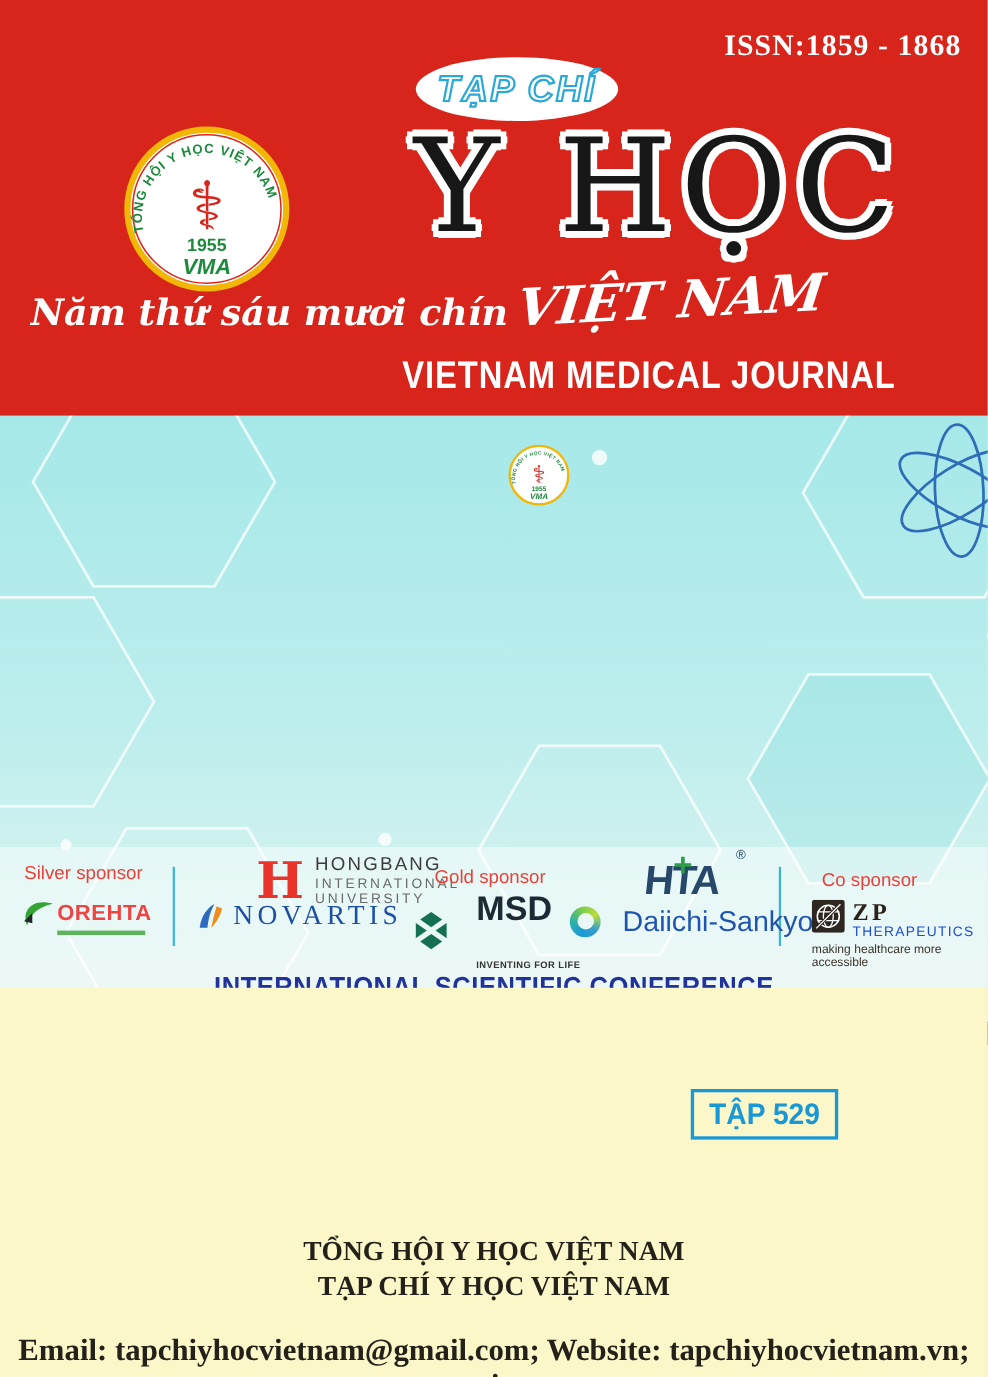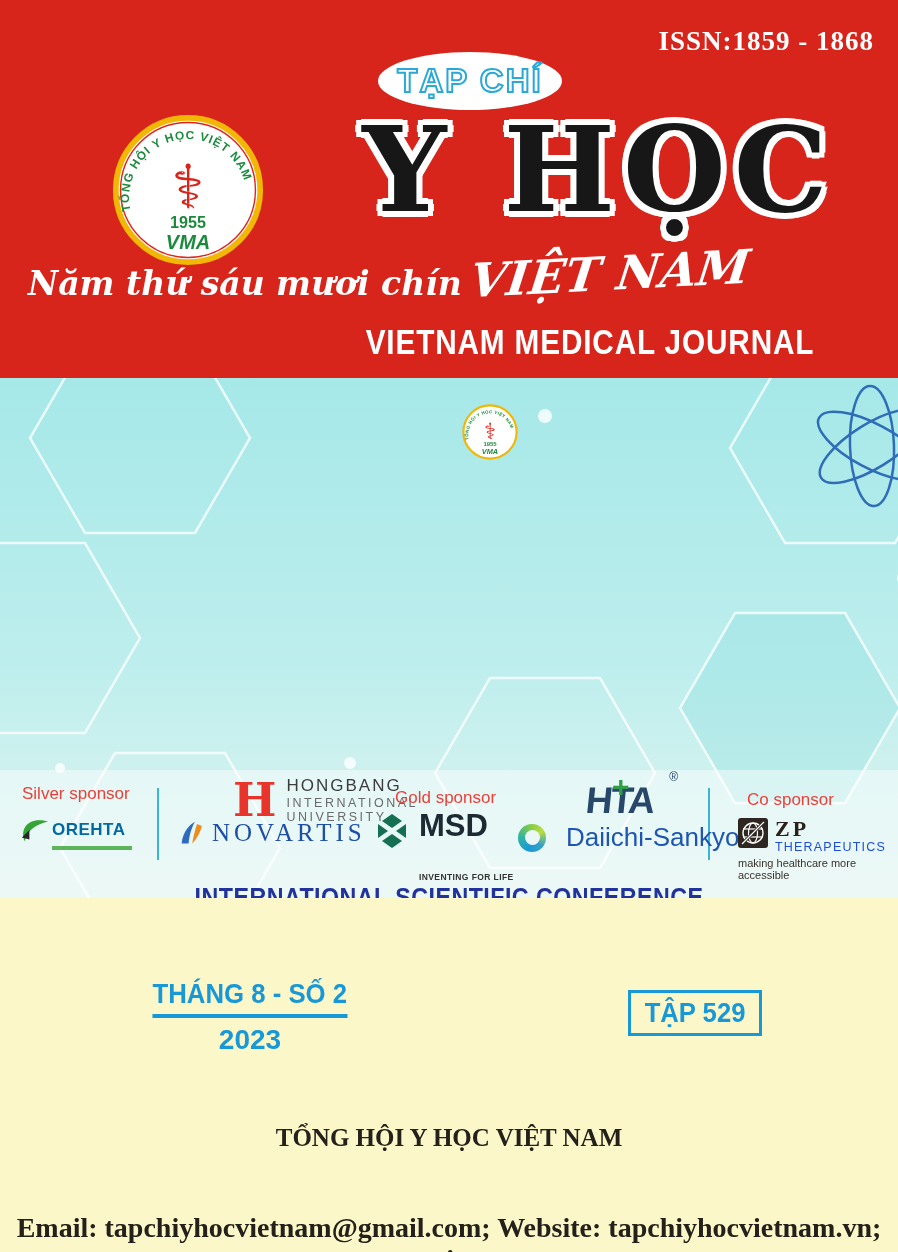--- a/index.html
+++ b/index.html
@@ -5,25 +5,25 @@
   * { margin:0; padding:0; box-sizing:border-box; }
   body { background:#777; font-family:"Liberation Sans", sans-serif; }
   #cover { position:relative; width:898px; height:1252px; overflow:hidden; background:#fff; margin:0 auto; }
 
   
   #masthead { position:absolute; left:0; top:0; width:898px; height:378px; background:#d8251c; }
   #issn { position:absolute; right:24px; top:26px; font-family:"Liberation Serif", serif;
           font-weight:bold; font-size:27px; color:#fff; letter-spacing:1px; }
   #oval { position:absolute; left:378px; top:52px; width:184px; height:58px; background:#fff;
           border-radius:50%; display:flex; align-items:center; justify-content:center; }
-  #oval span { font-size:33px; font-weight:bold; color:#fff; letter-spacing:2px;
+  #oval span { font-size:33px; font-weight:bold; color:#fff; letter-spacing:2px;font-style:italic;
                -webkit-text-stroke:2px #2aa9d8; }
   .emblem { position:absolute; }
   #title-main { position:absolute; left:330px; right:30px; top:108px; text-align:center;
-                font-family:"DejaVu Serif", serif; font-weight:bold; font-size:118px; color:#171717;
+                font-family:"DejaVu Serif", serif; font-weight:normal; font-size:118px; color:#171717;
                 letter-spacing:8px; line-height:1.05;
                 text-shadow:-5px -5px 0 #fff, 5px -5px 0 #fff, -5px 5px 0 #fff, 5px 5px 0 #fff,
                             -6px 0 0 #fff, 6px 0 0 #fff, 0 -6px 0 #fff, 0 6px 0 #fff; }
   #title-script { position:absolute; left:470px; width:280px; top:246px; text-align:center;
                   font-family:"DejaVu Serif", serif; font-style:italic; font-weight:bold;
                   font-size:47px; color:#fff; transform:skewX(-10deg) rotate(-3deg); }
   #anniversary { position:absolute; left:28px; top:264px; font-family:"DejaVu Serif", serif;
                  font-style:italic; font-weight:bold; font-size:33px; color:#fff; }
   #journal-en { position:absolute; left:300px; width:580px; top:322px; text-align:center;
                 font-weight:bold; font-size:35px; color:#fff; letter-spacing:1px;
@@ -54,27 +54,27 @@
                    transform:scaleX(0.9); white-space:nowrap; }
   #conf-title-en { top:590px; font-weight:bold; font-size:24px; color:#141414; transform:scaleX(0.88); }
   #conf-date { top:659px; font-weight:bold; font-size:24px; color:#2457c5; }
   #conf-venue { top:692px; font-weight:bold; font-size:14.5px; color:#222; transform:scaleX(0.97); }
 
   .sp-label { position:absolute; font-size:17px; color:#e8413a; }
   .sp-divider { position:absolute; top:788px; width:2px; height:72px; background:#3ab5d8; }
 
   #orehta { position:absolute; left:18px; top:815px; }
   #orehta .row { display:flex; align-items:center; }
-  #orehta .txt { font-weight:900; font-size:17px; color:#0369a1; letter-spacing:0.5px; }
+  #orehta .txt { font-weight:900; font-size:20px; color:#ef4444; letter-spacing:0.5px; }
   #orehta .bar { margin-left:34px; margin-top:1px; width:80px; height:4px; background:#3aa435; opacity:0.8; }
 
   #novartis { position:absolute; left:176px; top:818px; display:flex; align-items:center; gap:8px; }
   #novartis .txt { font-family:"Liberation Serif", serif; font-size:25px; color:#1e4fa5; letter-spacing:4px; }
 
-  #msd { position:absolute; left:372px; top:812px; display:flex; gap:7px; }
+  #msd { position:absolute; left:372px; top:812px; display:flex; align-items:center; gap:21px; }
   #msd .txt { font-weight:800; font-size:31px; color:#1b2a33; line-height:0.9; }
   #msd .tag { font-size:8.5px; font-weight:bold; color:#333; letter-spacing:0.4px;margin-top:32px; }
 
   #daiichi { position:absolute; left:518px; top:822px; display:flex; align-items:center; gap:20px; }
   #daiichi .ring { width:28px; height:28px; border-radius:50%;
                    background:conic-gradient(from 200deg,#1a9ad6,#2fb3a6,#7cc94e,#b9de3c,#35a0c9,#1a9ad6);
                    display:flex; align-items:center; justify-content:center; }
   #daiichi .ring .hole { width:15px; height:15px; background:#eaf7f4; border-radius:50%; }
   #daiichi .txt { font-size:26px; color:#1e55b0; }
 
@@ -250,25 +250,22 @@
       </svg>
       <div>
         <div class="zp-big">ZP</div>
         <div class="zp-small">THERAPEUTICS</div>
       </div>
     </div>
     <div class="tag">making healthcare more accessible</div>
   </div>
 
   <div id="bottom">
-    <div id="issue-left">
-      <span class="month">THÁNG 8 - SỐ 2</span>
-      <div class="year">2023</div>
-    </div>
     <div id="volume-box">
       <span>TẬP 529</span>
     </div>
 
     <div class="foot-line" id="foot-org">TỔNG HỘI Y HỌC VIỆT NAM</div>
+    <div class="foot-line" id="foot-journal">TẠP CHÍ Y HỌC VIỆT NAM</div>
     <div class="foot-line" id="foot-contact">Email: tapchiyhocvietnam@gmail.com; Website: tapchiyhocvietnam.vn; vmj.vn</div>
   </div>
 
 </div>
 
 </body></html>

